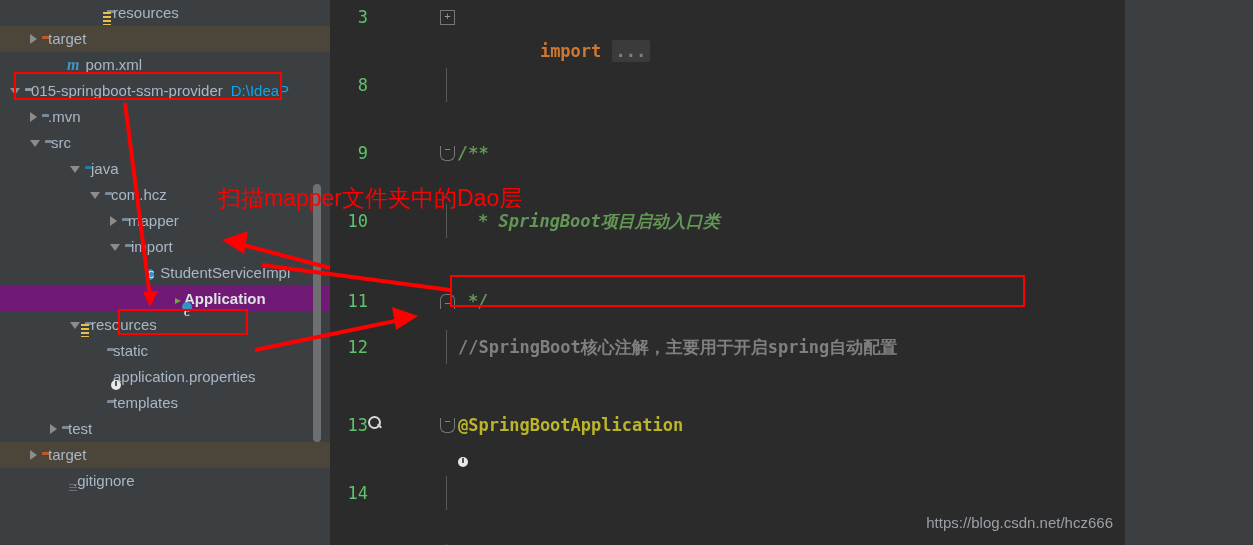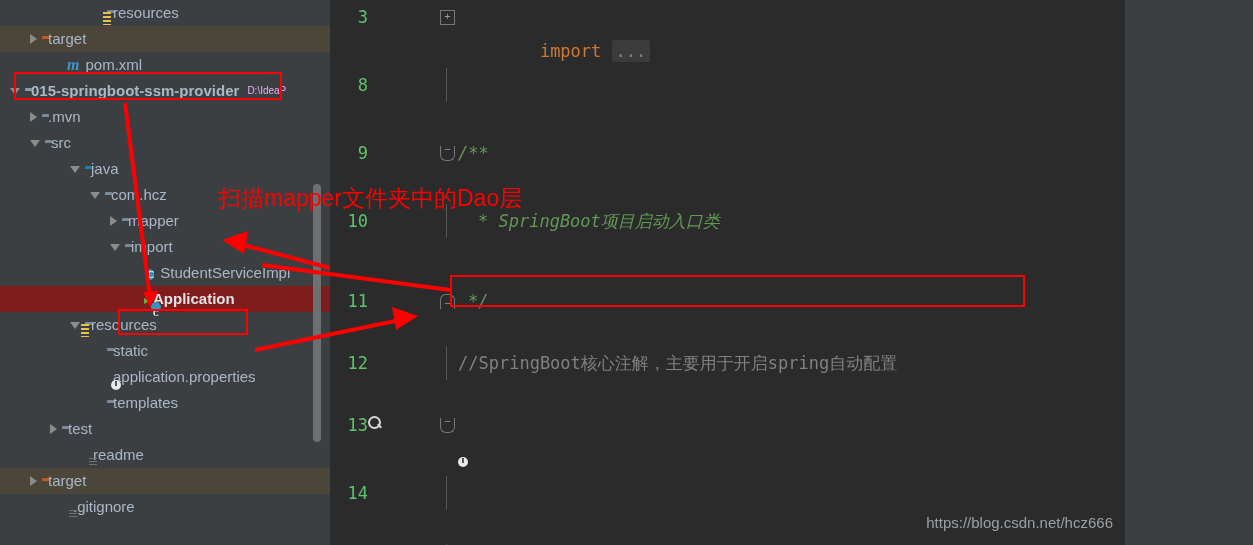--- a/index.html
+++ b/index.html
@@ -27,21 +27,21 @@
     position: relative;
     height: 26px;
     line-height: 26px;
     white-space: nowrap;
     font-size: 15px;
     color: #a9b7c6;
     display: flex;
     align-items: center;
   }
   .tree-row.olive { background: #4b4639; }
-  .tree-row.selected { background: #7f1d1d; }
+  .tree-row.selected { background: #701a75; padding-left: 31px; }
   .tw {
     width: 0; height: 0;
     margin-right: 5px;
     flex: 0 0 auto;
   }
   .tw.right {
     border-left: 7px solid #8c8c8c;
     border-top: 5px solid transparent;
     border-bottom: 5px solid transparent;
   }
@@ -131,21 +131,21 @@
     width: 12px; height: 15px;
     background: #b0b0b0;
     position: relative;
   }
   .fileico:after {
     content: ""; position: absolute; left: 2px; top: 3px;
     width: 8px; height: 8px;
     background: repeating-linear-gradient(to bottom,#707070 0 1px,transparent 1px 3px);
   }
   .tree-label { flex: 0 0 auto; }
-  .tree-path { color: #f0abfc; margin-left: 8px; font-size: 10px; }
+  .tree-path { color: #0ea5e9; margin-left: 8px; font-size: 15px; }
   .tree-row.selected .tree-label { color: #dfe1e5; }
 
   #tree-scrollbar {
     position: absolute;
     left: 313px; top: 184px;
     width: 8px; height: 258px;
     background: #6d6f71;
     border-radius: 4px;
   }
 
@@ -183,21 +183,21 @@
     background: #2b2b2b;
     font-family: "Liberation Sans", sans-serif;
   }
   .fold.open { border-radius: 0 0 6px 6px; border-top: none; height: 14px; line-height: 7px;}
   .fold.close { border-radius: 6px 6px 0 0; border-bottom: none; height: 14px; line-height: 16px;}
   .fold-line {
     position: absolute;
     left: 116px; top: 0; bottom: 0;
     width: 1px; background: #585858;
   }
-  .ctext { position: absolute; left: 128px; top: 0; }
+  .ctext { position: absolute; left: 128px; top: 0; font-weight: bold; }
 
   
   .kw   { color: #cc7832; }
   .ann  { color: #bbb529; }
   .cmt  { color: #808080; }
   .jdoc { color: #629755; font-style: italic; }
   .cls  { color: #a9b7c6; }
   .folded {
     background: #3b3b3b;
     color: #808080;
@@ -261,21 +261,21 @@
         <div class="tree-row">
           <span style="flex: 0 0 auto; display: inline-block; width: 50px; height: 1px;"></span>
           <span class="tw none"></span>
           <span class="ticon"><span class="mico">m</span></span>
           <span class="tree-label">pom.xml</span>
         </div>
         <div class="tree-row">
           <span style="flex: 0 0 auto; display: inline-block; width: 10px; height: 1px;"></span>
           <span class="tw down"></span>
           <span class="ticon"><span class="fld grey" style="background:#8a9aa8"></span></span>
-          <span class="tree-label" style="font-weight: bold; text-align: right;">015-springboot-ssm-provider</span>
+          <span class="tree-label" style="font-weight: normal; text-align: right;">015-springboot-ssm-provider</span>
           <span class="tree-path">D:\IdeaP</span>
         </div>
         <div class="tree-row">
           <span style="flex: 0 0 auto; display: inline-block; width: 30px; height: 1px;"></span>
           <span class="tw right"></span>
           <span class="ticon"><span class="fld grey"></span></span>
           <span class="tree-label">.mvn</span>
         </div>
         <div class="tree-row">
           <span style="flex: 0 0 auto; display: inline-block; width: 30px; height: 1px;"></span>
@@ -341,26 +341,20 @@
           <span style="flex: 0 0 auto; display: inline-block; width: 90px; height: 1px;"></span>
           <span class="tw none"></span>
           <span class="ticon"><span class="fld grey dot"></span></span>
           <span class="tree-label">templates</span>
         </div>
         <div class="tree-row">
           <span style="flex: 0 0 auto; display: inline-block; width: 50px; height: 1px;"></span>
           <span class="tw right"></span>
           <span class="ticon"><span class="fld grey"></span></span>
           <span class="tree-label">test</span>
-        </div>
-        <div class="tree-row">
-          <span style="flex: 0 0 auto; display: inline-block; width: 70px; height: 1px;"></span>
-          <span class="tw none"></span>
-          <span class="ticon"><span class="fileico"></span></span>
-          <span class="tree-label">readme</span>
         </div>
         <div class="tree-row olive">
           <span style="flex: 0 0 auto; display: inline-block; width: 30px; height: 1px;"></span>
           <span class="tw right"></span>
           <span class="ticon"><span class="fld orange"></span></span>
           <span class="tree-label">target</span>
         </div>
         <div class="tree-row">
           <span style="flex: 0 0 auto; display: inline-block; width: 50px; height: 1px;"></span>
           <span class="tw none"></span>
@@ -397,33 +391,34 @@
       <span class="fold-line"></span>
       <span class="ctext jdoc" style="left:148px">* SpringBoot项目启动入口类</span>
     </div>
 
     <div class="code-row" style="top:148px">
       <span class="lnum">11</span>
       <span class="fold close">−</span>
       <span class="ctext jdoc" style="left:138px">*/</span>
     </div>
 
-    <div class="code-row" style="top:176px">
+    <div class="code-row" style="top:160px">
       <span class="lnum">12</span>
       <span class="fold-line"></span>
       <span class="ctext cmt">//SpringBoot核心注解，主要用于开启spring自动配置</span>
     </div>
 
     <div class="code-row" style="top:204px">
       <span class="lnum">13</span>
       <span class="gutter-icon">
         <span class="spring-leaf" style="transform:rotate(-20deg)"><span class="inner" style="background:#e8e8e8"></span></span>
         <span class="magnifier"></span>
       </span>
       <span class="fold open">−</span>
+      <span class="ctext ann">@SpringBootApplication</span>
     </div>
 
     <div class="code-row" style="top:238px">
       <span class="lnum">14</span>
       <span class="fold-line"></span>
     </div>
 
     <div class="code-row" style="top:272px">
       <span class="lnum">15</span>
       <span class="fold-line"></span>

